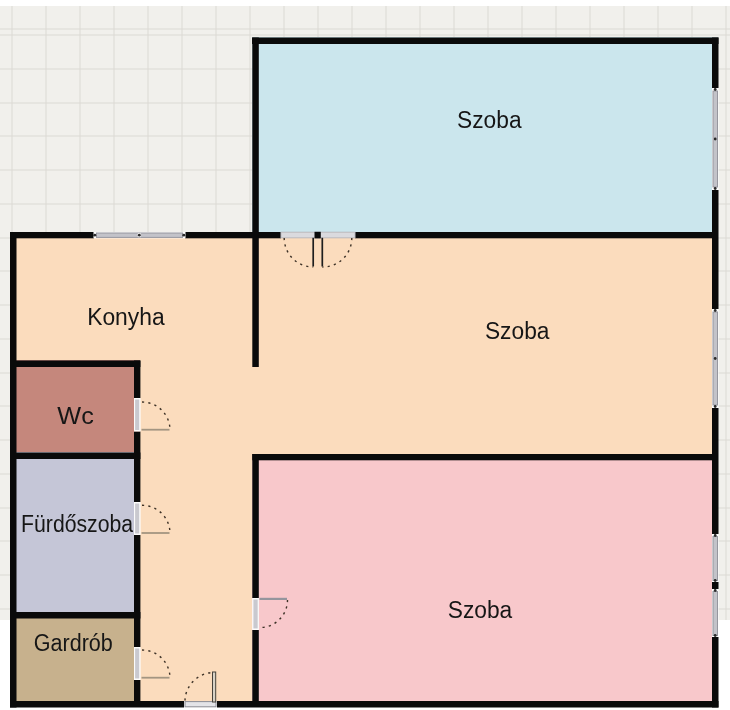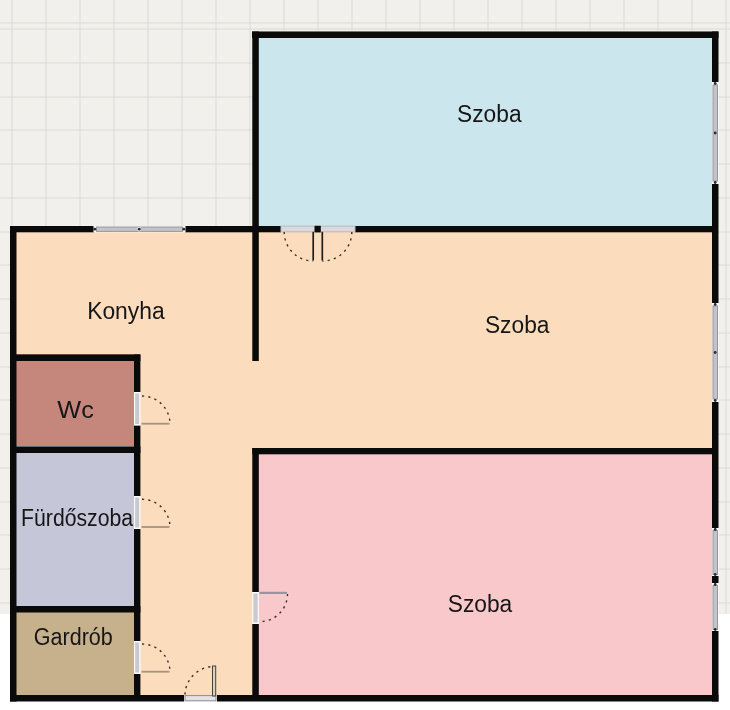--- a/index.html
+++ b/index.html
@@ -4,20 +4,21 @@
 <style>
 html,body{margin:0;padding:0;}
 body{width:730px;height:710px;overflow:hidden;font-family:"Liberation Sans",sans-serif;}
 
 .plan{position:relative;width:730px;height:614px;
  background-color:#f1f0ec;
  background-image:
   repeating-linear-gradient(to right, #dbd9d4 0px, #dbd9d4 1px, transparent 1px, transparent 34px),
   repeating-linear-gradient(to bottom, #dbd9d4 0px, #dbd9d4 1px, transparent 1px, transparent 33.76px);
  background-position: 11.5px 0px, 0px 28.5px;
+ margin-top: 6px;
 }
 svg{position:absolute;left:0;top:0;}
 text{font-family:"Liberation Sans",sans-serif;fill:#161616;}
 </style>
 </head>
 <body>
 
 <div class="plan">
 <svg width="730" height="710" viewBox="0 0 730 710">
 

